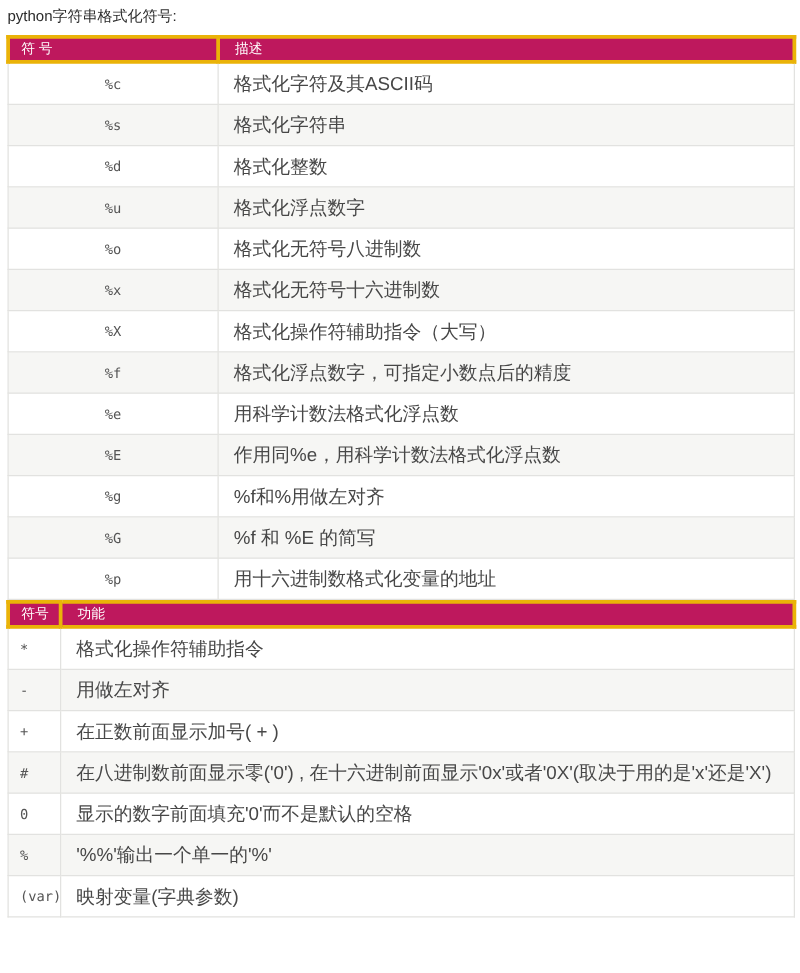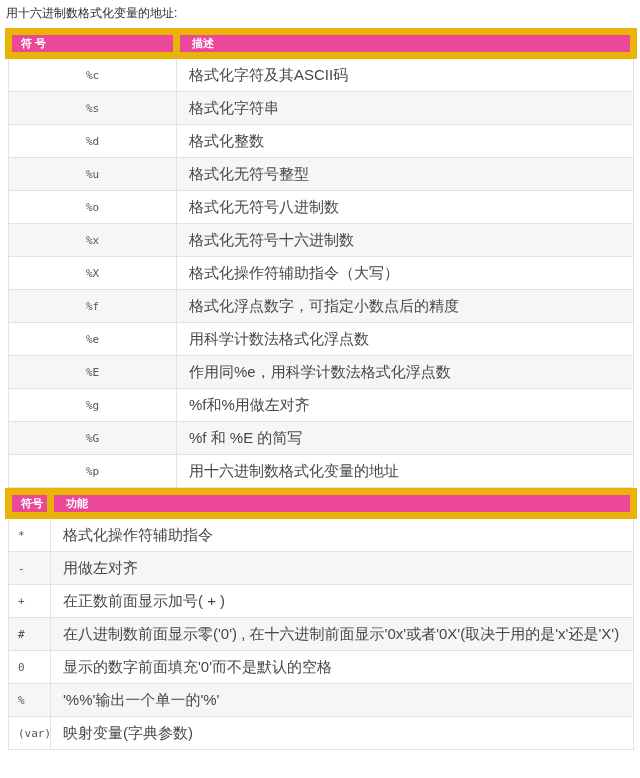--- a/index.html
+++ b/index.html
@@ -15,28 +15,28 @@
     padding:3px 0 7px 1px;
     line-height:15px;
   }
   .section-title.second { padding-top:11px; }
   table {
     border-collapse:collapse;
     width:632px;
     table-layout:fixed;
   }
   thead th {
-    background:#ec4899;
+    background:#be185d;
     color:#ffffff;
     font-size:11px;
-    font-weight:bold;
+    font-weight:normal;
     text-align:left;
     height:17px;
     padding:0;
-    border:7px solid #eab308;
+    border:3px solid #eab308;
     line-height:17px;
   }
   thead th.h-sym { padding-left:9px; }
   thead th.h-desc { padding-left:12px; }
   tbody td {
     height:30px;
     font-size:15px;
     border:1px solid #e2e2e0;
     background:#ffffff;
     vertical-align:middle;
@@ -57,21 +57,21 @@
   }
   td.desc { padding-left:12px; color:#474747; }
   table.t1 col.c1 { width:168px; }
   table.t2 col.c1 { width:42px; }
 </style>
 </head>
 <body>
 
 <div class="wrap">
 
-  <div class="section-title">用十六进制数格式化变量的地址:</div>
+  <div class="section-title">python字符串格式化符号:</div>
 
   <table class="t1">
     <colgroup>
         <col class="c1">
         <col class="c2">
       </colgroup>
     <thead>
       <tr>
         <th class="h-sym">符 号</th>
         <th class="h-desc">描述</th>
@@ -85,21 +85,21 @@
       <tr>
           <td class="sym">%s</td>
           <td class="desc">格式化字符串</td>
         </tr>
       <tr>
           <td class="sym">%d</td>
           <td class="desc">格式化整数</td>
         </tr>
       <tr>
           <td class="sym">%u</td>
-          <td class="desc">格式化无符号整型</td>
+          <td class="desc">格式化浮点数字</td>
         </tr>
       <tr>
           <td class="sym">%o</td>
           <td class="desc">格式化无符号八进制数</td>
         </tr>
       <tr>
           <td class="sym">%x</td>
           <td class="desc">格式化无符号十六进制数</td>
         </tr>
       <tr>

